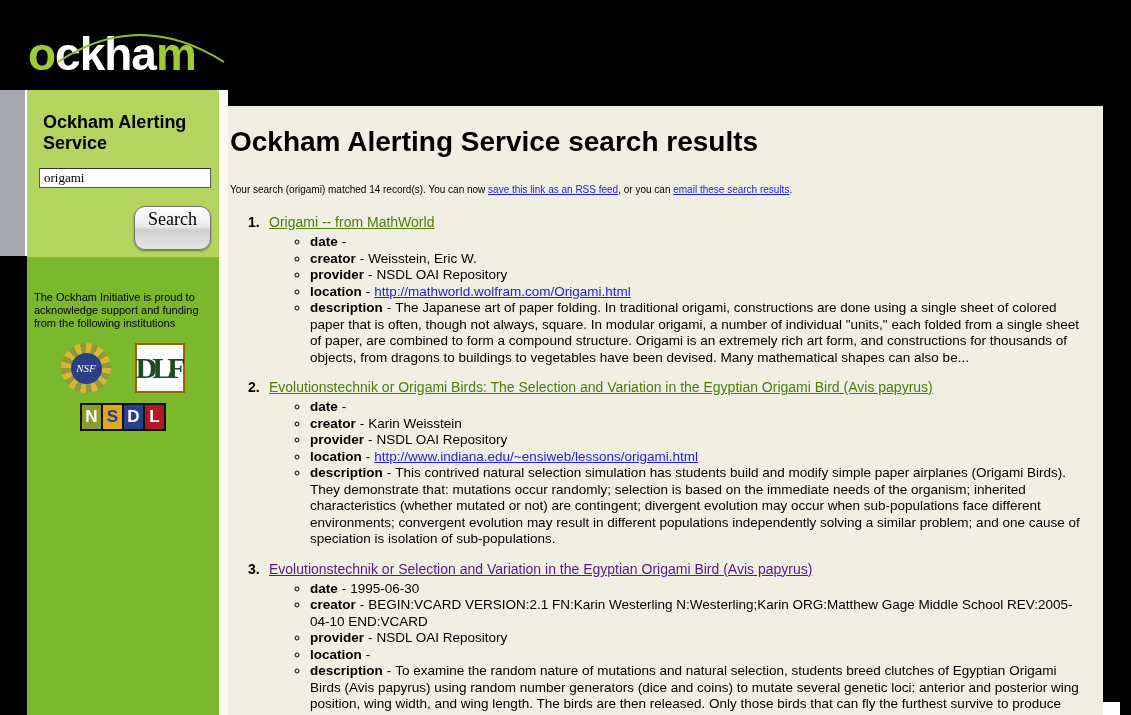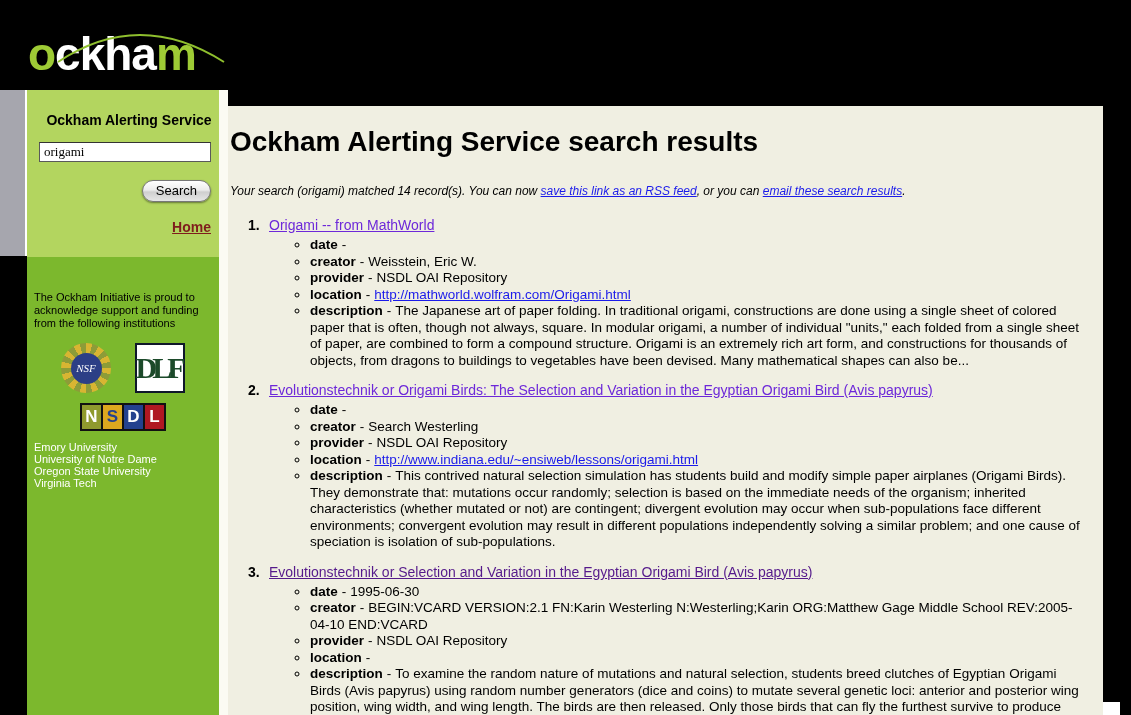--- a/index.html
+++ b/index.html
@@ -14,63 +14,63 @@
   .logo-text .g{color:#9ecb35;}
   .logo-text .w{color:#fff;}
   .logo-arc{position:absolute;left:16px;top:-22px;pointer-events:none;}
   
   .gray-strip{position:absolute;left:0;top:90px;width:25px;height:166px;background:#a6a6ae;}
   .white-line-left{position:absolute;left:25px;top:90px;width:2px;height:166px;background:#fff;}
   
   .sidebar{position:absolute;left:27px;top:90px;width:192px;height:625px;display:flex;flex-direction:column;}
   .sb-top{height:167px;background:#b3d55f;box-sizing:border-box;padding-top:22px;}
   .sb-bottom{flex:1;background:#7cb82d;box-sizing:border-box;padding-top:34px;}
-  .sb-title{font-size:14px;font-weight:bold;color:#000;text-align:center;margin:0 4px 0 16px;}
+  .sb-title{font-size:18px;font-weight:bold;color:#000;margin:0 4px 0 16px;}
   .sb-input{display:block;margin:14px 0 0 12px;width:172px;height:20px;box-sizing:border-box;
     border:1px solid #5a5a5a;border-top-color:#333;background:#fff;font-size:13px;
     font-family:Liberation Serif, serif;padding:1px 4px;}
   .sb-btn-row{text-align:right;margin:18px 8px 0 0;}
-  .sb-btn{font-size:13px;font-family:Liberation Sans, sans-serif;color:#000;
-    padding:2px 13px 3px;border:1px solid #777;border-radius:11px;
+  .sb-btn{font-size:18px;font-family:Liberation Serif, serif;color:#000;
+    padding:2px 13px 19px;border:1px solid #777;border-radius:11px;
     background:linear-gradient(#ffffff,#ececec 45%,#cfcfcf 55%,#e6e6e6);
     box-shadow:0 1px 2px rgba(0,0,0,.45);cursor:pointer;}
   .sb-home{text-align:right;margin:16px 8px 0 0;}
   .sb-home a{color:#7f1d1d;font-weight:bold;font-size:14px;text-decoration:underline;margin-left:37px;}
   .sb-initiative{font-size:11px;line-height:13px;color:#000;margin:0 4px 0 7px;}
   .logo-row{display:flex;align-items:center;justify-content:center;gap:24px;margin-top:13px;}
   .nsf{width:50px;height:50px;border-radius:50%;
     background:repeating-conic-gradient(from 0deg,#d8b532 0deg 15deg,#8d9c38 15deg 30deg);
     display:flex;align-items:center;justify-content:center;}
   .nsf-inner{width:31px;height:31px;border-radius:50%;background:#2c3f86;color:#fff;
     font-family:"Liberation Serif",serif;font-style:italic;font-size:11px;
     display:flex;align-items:center;justify-content:center;}
-  .dlf{width:50px;height:50px;background:#fff;border:2px solid #0f172a;box-sizing:border-box;
+  .dlf{width:50px;height:50px;background:#fff;border:2px solid #a16207;box-sizing:border-box;
     color:#1c4a2a;font-family:"Liberation Serif",serif;font-weight:bold;font-size:30px;
     letter-spacing:-5px;display:flex;align-items:center;justify-content:center;padding-right:4px;}
   .nsdl{display:flex;justify-content:center;margin-top:10px;}
   .nsdl-box{display:flex;border:2px solid #111;background:#111;gap:2px;}
   .tile{width:19px;height:24px;display:flex;align-items:center;justify-content:center;
     color:#fff;font-weight:bold;font-size:17px;}
   .tile-n{background:#8f9a2e;}
   .tile-s{background:#dca81f;color:#24418e;}
   .tile-d{background:#24418e;}
   .tile-l{background:#b01822;}
   .sb-institutions{margin:10px 0 0 7px;color:#fff;font-size:11px;line-height:12px;}
   
   .white-line-right{position:absolute;left:219px;top:90px;width:9px;height:625px;background:#fbfbf3;}
   .main{position:absolute;left:228px;top:106px;width:875px;height:625px;background:#f0efe2;
     box-sizing:border-box;padding:0 22px 0 2px;overflow:hidden;}
   .main h1{font-size:28px;font-weight:bold;color:#000;margin:20px 0 0 0;}
-  .intro{font-size:12px;color:#000;margin:26px 0 0 0;font-style:italic;}
+  .intro{font-size:10px;color:#000;margin:26px 0 0 0;}
   .intro a{color:#1b1bea;text-decoration:underline;}
   .results{margin-top:19px;}
   .result{margin-bottom:13px;}
   .rtitle{padding-left:18px;font-size:14px;}
   .num{display:inline-block;min-width:16px;font-weight:bold;color:#000;margin-right:5px;}
-  .rlink{color:#6d28d9;text-decoration:underline;}
+  .rlink{color:#4d7c0f;text-decoration:underline;}
   .rlink.visited{color:#551a8b;}
   .fields{list-style:circle;margin:4px 0 0 0;padding-left:80px;font-size:13.5px;line-height:16.5px;color:#000;}
   .fields b{font-weight:bold;}
   .sep{margin:0 4px;}
   .loc{color:#1b1bea;text-decoration:underline;}
   .scroll-corner{position:absolute;left:1103px;top:702px;width:17px;height:13px;background:#fff;}
 </style>
 </head>
 <body>
 
@@ -106,26 +106,20 @@
       <div class="dlf">DLF</div>
     </div>
     <div class="nsdl">
       <div class="nsdl-box">
         <div class="tile tile-n">N</div>
         <div class="tile tile-s">S</div>
         <div class="tile tile-d">D</div>
         <div class="tile tile-l">L</div>
       </div>
     </div>
-    <div class="sb-institutions">
-      <div>Emory University</div>
-      <div>University of Notre Dame</div>
-      <div>Oregon State University</div>
-      <div>Virginia Tech</div>
-    </div>
   </div>
 </div>
 
 <div class="white-line-right"></div>
 
 <div class="main">
   <h1>Ockham Alerting Service search results</h1>
 
   <p class="intro"><span>Your search (origami) matched 14 record(s). You can now </span><a href="#">save this link as an RSS feed</a><span>, or you can </span><a href="#">email these search results</a><span>.</span></p>
 
@@ -143,21 +137,21 @@
         <li><b>description</b><span class="sep">-</span><span>The Japanese art of paper folding. In traditional origami, constructions are done using a single sheet of colored paper that is often, though not always, square. In modular origami, a number of individual "units," each folded from a single sheet of paper, are combined to form a compound structure. Origami is an extremely rich art form, and constructions for thousands of objects, from dragons to buildings to vegetables have been devised. Many mathematical shapes can also be...</span></li>
       </ul>
     </div>
 
     <div class="result">
       <div class="rtitle">
         <span class="num">2.</span><a href="#" class="rlink">Evolutionstechnik or Origami Birds: The Selection and Variation in the Egyptian Origami Bird (Avis papyrus)</a>
       </div>
       <ul class="fields">
         <li><b>date</b><span class="sep">-</span><span></span></li>
-        <li><b>creator</b><span class="sep">-</span><span>Search Westerling</span></li>
+        <li><b>creator</b><span class="sep">-</span><span>Karin Weisstein</span></li>
         <li><b>provider</b><span class="sep">-</span><span>NSDL OAI Repository</span></li>
         <li><b>location</b><span class="sep">-</span><a href="#" class="loc">http://www.indiana.edu/~ensiweb/lessons/origami.html</a></li>
         <li><b>description</b><span class="sep">-</span><span>This contrived natural selection simulation has students build and modify simple paper airplanes (Origami Birds). They demonstrate that: mutations occur randomly; selection is based on the immediate needs of the organism; inherited characteristics (whether mutated or not) are contingent; divergent evolution may occur when sub-populations face different environments; convergent evolution may result in different populations independently solving a similar problem; and one cause of speciation is isolation of sub-populations.</span></li>
       </ul>
     </div>
 
     <div class="result">
       <div class="rtitle">
         <span class="num">3.</span><a href="#" class="rlink visited">Evolutionstechnik or Selection and Variation in the Egyptian Origami Bird (Avis papyrus)</a>
       </div>

